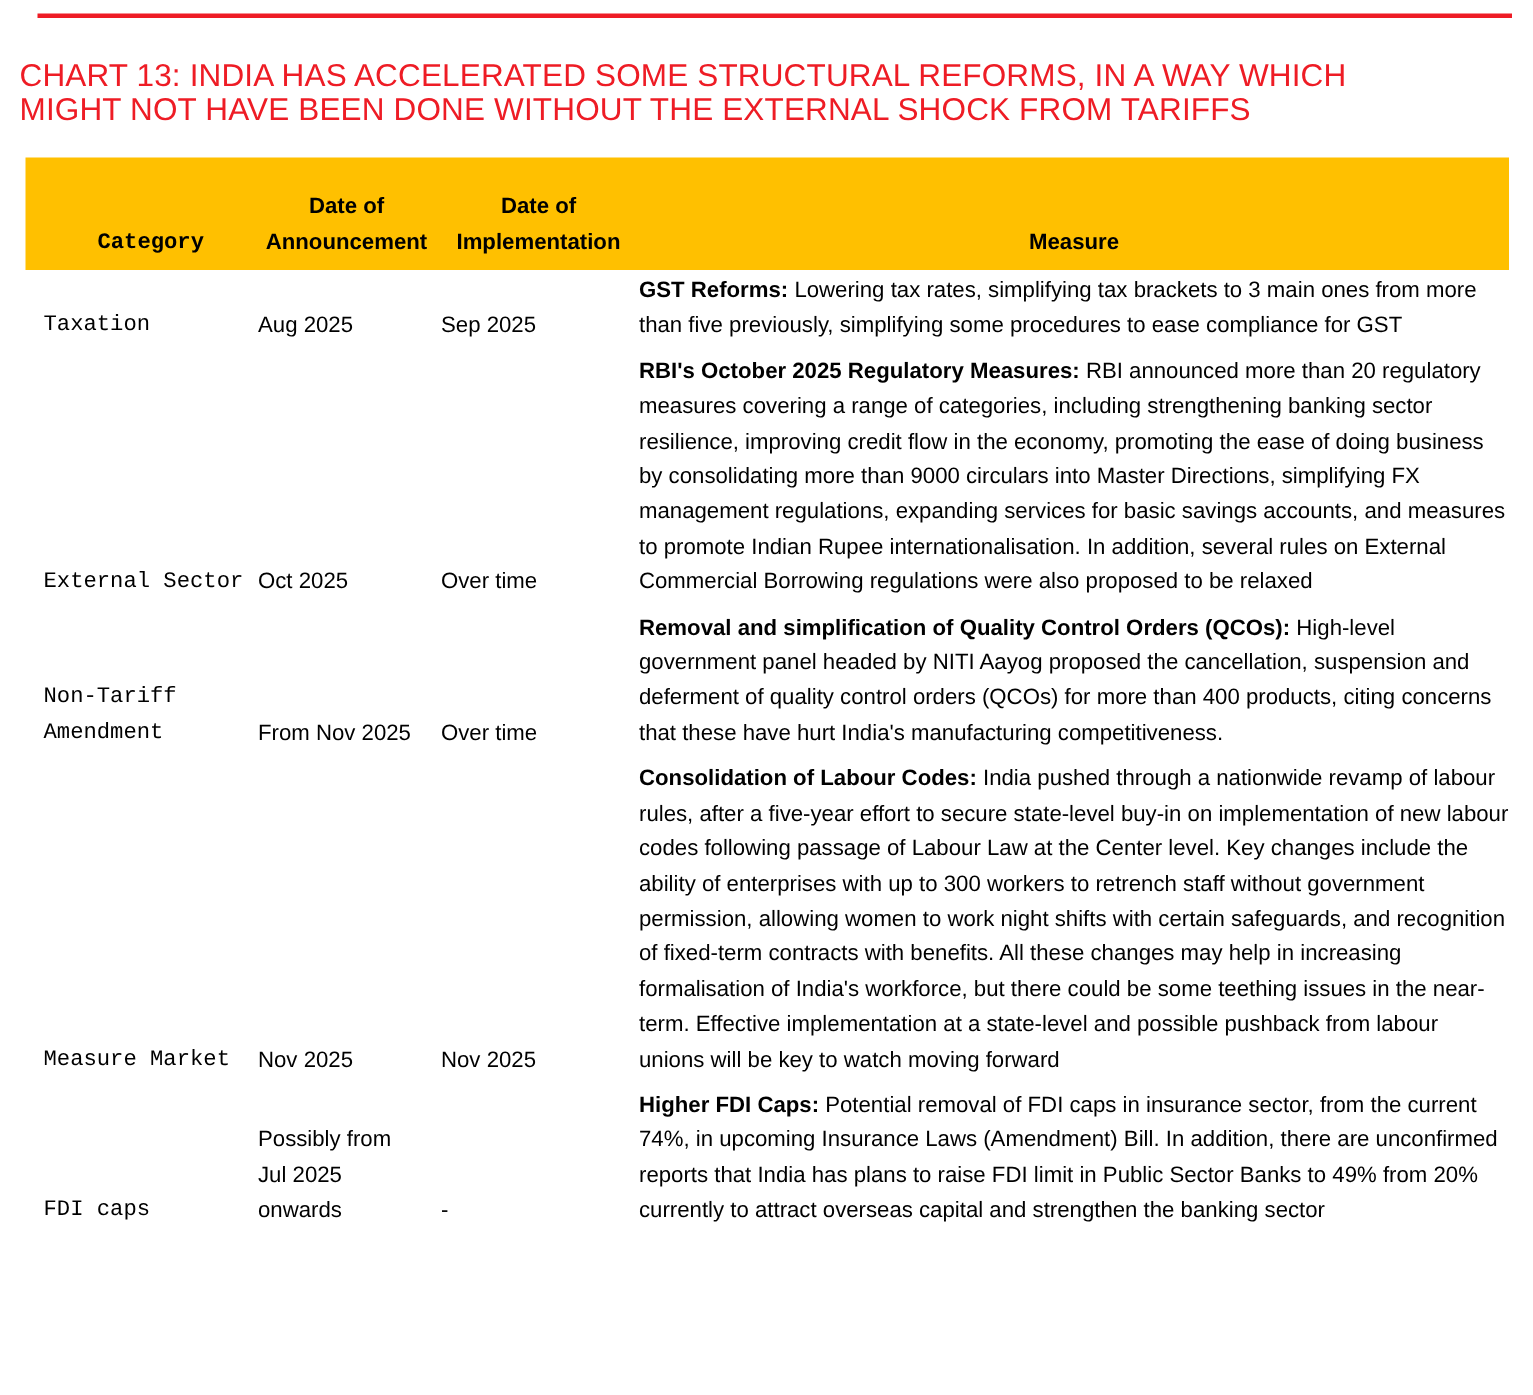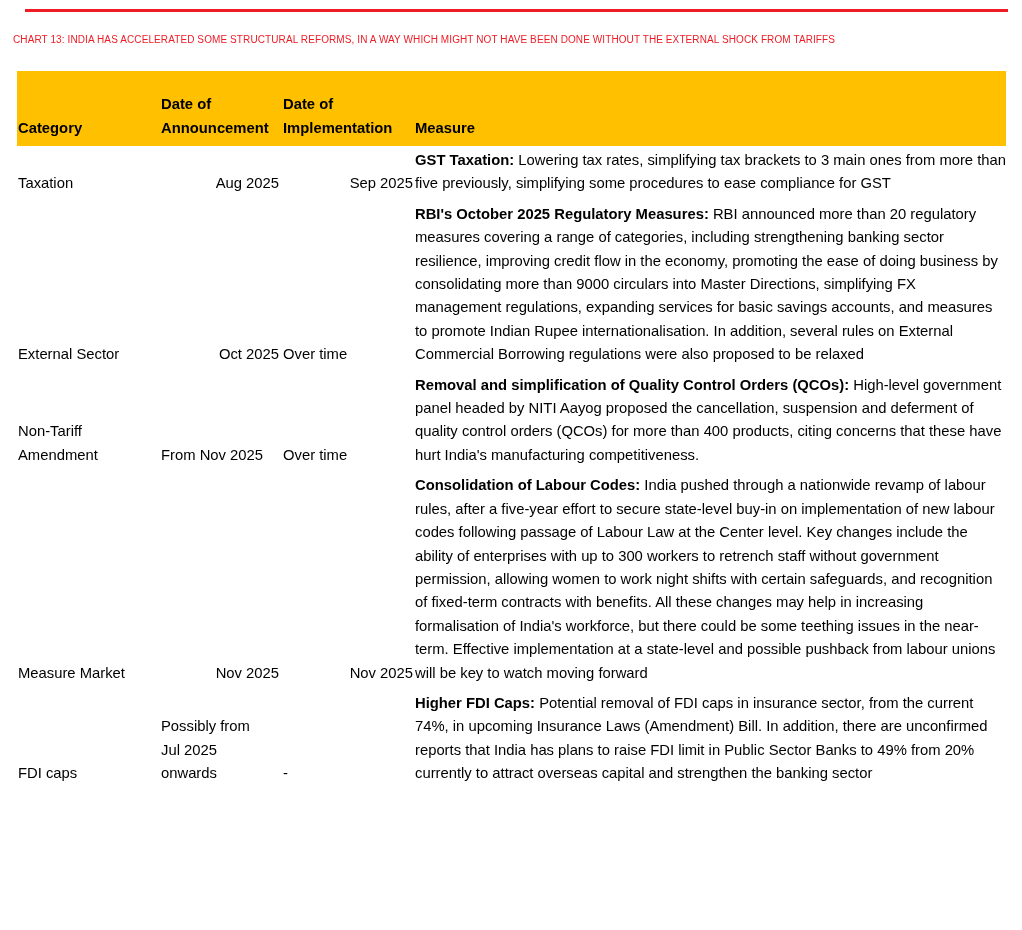--- a/index.html
+++ b/index.html
@@ -12,24 +12,24 @@
   .page { position: relative; width: 1022px; height: 930px; }
 
   .top-rule {
     height: 3px;
     background: var(--title-red, #ee1c25);
     margin: 9px 14px 0 25px;
     width: 983px;
   }
   .chart-title {
     color: var(--title-red, #ee1c25);
-    font-size: 10px;
+    font-size: 21px;
     line-height: 23px;
     max-width: 905px;
-    margin: 16px 0 0 13px;
+    margin: 27px 0 0 13px;
     font-weight: normal;
     letter-spacing: 0.1px;
   }
 
   .reforms-table {
     display: table;
     table-layout: fixed;
     width: 989px;
     margin: 20px 0 0 17px;
     font-size: 14.8px;
@@ -42,26 +42,27 @@
     vertical-align: bottom;
     white-space: pre-line;
     padding: 3px 0 4px 0;
     word-wrap: break-word;
   }
   .head .td {
     background: var(--header-orange, #ffc000);
     font-weight: bold;
     height: 66px;
     padding-bottom: 6px;
+    text-align: center;
   }
-  .col-cat { width: 143px; padding-left: 1px; }
+  .col-cat { width: 143px; padding-left: 12px; font-family: Liberation Mono, monospace; }
   .col-ann { width: 118px; }
   .col-imp { width: 130px; padding-left: 4px; }
   .col-mea { padding-left: 2px; }
-  .ar { text-align: right; }
+  .ar { text-align: left; }
   .measure b { font-weight: bold; }
 
   .source-note {
     color: var(--source-gray, #808080);
     font-style: italic;
     font-size: 15px;
     line-height: 21px;
     margin: 7px 0 0 7px;
   }
 </style>
@@ -82,21 +83,21 @@
 Announcement</div>
       <div class="td col-imp">Date of
 Implementation</div>
       <div class="td col-mea">Measure</div>
     </div>
 
     <div class="tr">
       <div class="td col-cat">Taxation</div>
       <div class="td col-ann ar">Aug 2025</div>
       <div class="td col-imp ar">Sep 2025</div>
-      <div class="td col-mea measure"><b>GST Taxation:</b><span> Lowering tax rates, simplifying tax brackets to 3 main ones from more than five previously, simplifying some procedures to ease compliance for GST</span></div>
+      <div class="td col-mea measure"><b>GST Reforms:</b><span> Lowering tax rates, simplifying tax brackets to 3 main ones from more than five previously, simplifying some procedures to ease compliance for GST</span></div>
     </div>
 
     <div class="tr">
       <div class="td col-cat">External Sector</div>
       <div class="td col-ann ar">Oct 2025</div>
       <div class="td col-imp">Over time</div>
       <div class="td col-mea measure"><b>RBI's October 2025 Regulatory Measures:</b><span> RBI announced more than 20 regulatory measures covering a range of categories, including strengthening banking sector resilience, improving credit flow in the economy, promoting the ease of doing business by consolidating more than 9000 circulars into Master Directions, simplifying FX management regulations, expanding services for basic savings accounts, and measures to promote Indian Rupee internationalisation. In addition, several rules on External Commercial Borrowing regulations were also proposed to be relaxed</span></div>
     </div>
 
     <div class="tr">

